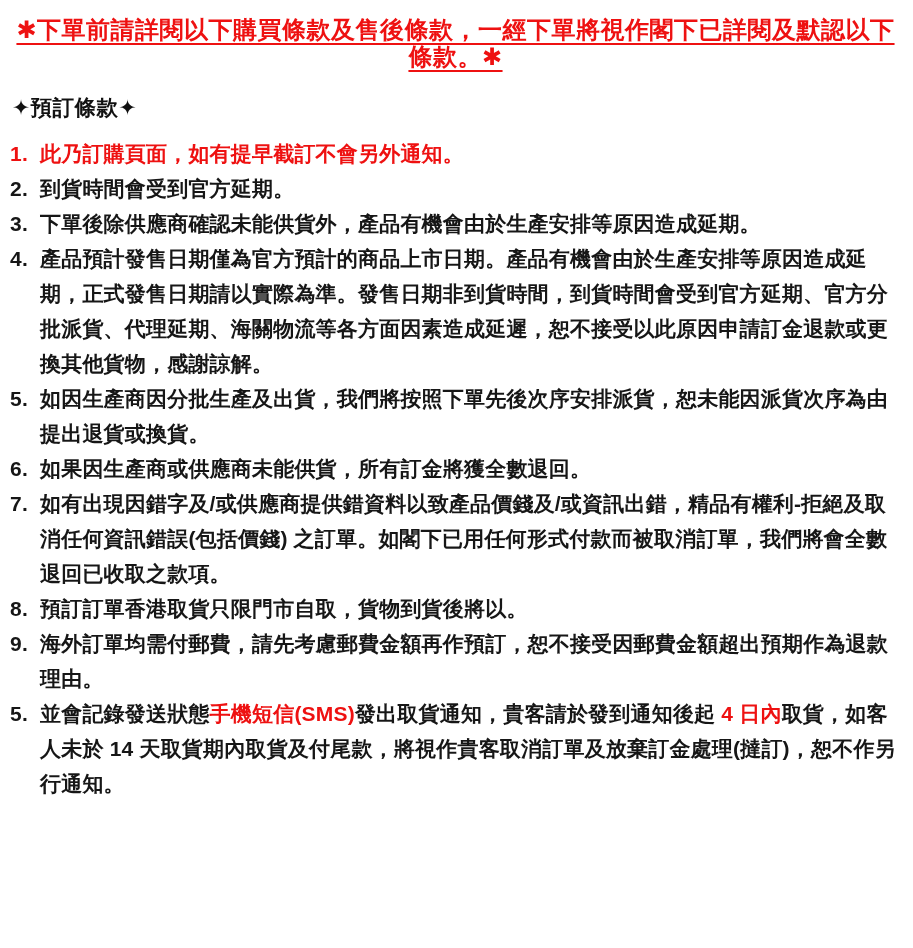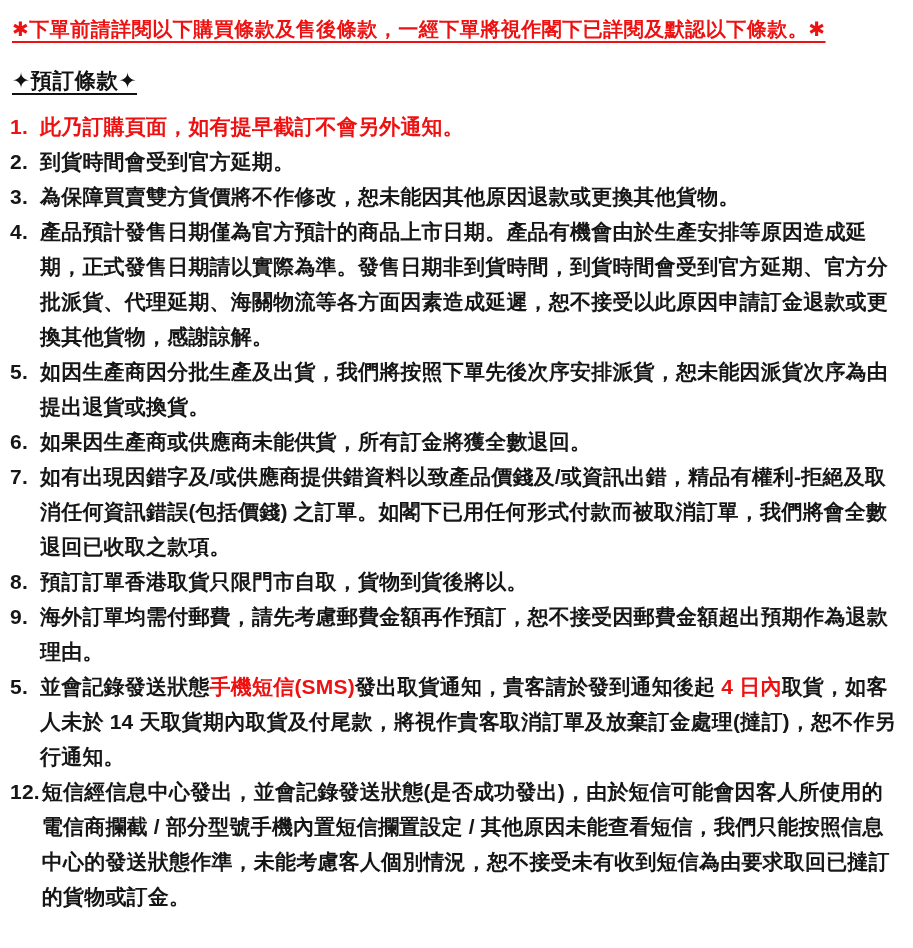--- a/index.html
+++ b/index.html
@@ -16,34 +16,34 @@
     color: #161616;
   }
   .page {
     padding: 8px 14px 0 10px;
     box-sizing: border-box;
   }
   
   .notice {
     margin: 8px 0 4px 2px;
     color: #ee1111;
-    font-size: 20px;
+    font-size: 24px;
     line-height: 27px;
     text-decoration: underline;
     text-decoration-thickness: 2px;
     text-underline-offset: 5px;
     letter-spacing: 0.5px;
+    text-align: center;
   }
   
   .section-title {
     margin: 25px 0 11px 2px;
     color: #111111;
     font-size: 21.5px;
     line-height: 27px;
-    text-decoration: underline;
     text-decoration-thickness: 2px;
     text-underline-offset: 5px;
     letter-spacing: 0.5px;
   }
   
   .terms-list {
     margin-top: 14px;
   }
   .term-item {
     display: flex;
@@ -82,21 +82,21 @@
       <div class="term-item red-item">
         <span class="num">1.</span>
         <div class="term-text"><span class="seg-plain">此乃訂購頁面，如有提早截訂不會另外通知。</span></div>
       </div>
       <div class="term-item">
         <span class="num">2.</span>
         <div class="term-text"><span class="seg-plain">到貨時間會受到官方延期。</span></div>
       </div>
       <div class="term-item">
         <span class="num">3.</span>
-        <div class="term-text"><span class="seg-plain">為保障買賣雙方貨價將不作修改，恕未能因其他原因退款或更換其他貨物。</span></div>
+        <div class="term-text"><span class="seg-plain">下單後除供應商確認未能供貨外，產品有機會由於生產安排等原因造成延期。</span></div>
       </div>
       <div class="term-item">
         <span class="num">4.</span>
         <div class="term-text"><span class="seg-plain">產品預計發售日期僅為官方預計的商品上市日期。產品有機會由於生產安排等原因造成延期，正式發售日期請以實際為準。發售日期非到貨時間，到貨時間會受到官方延期、官方分批派貨、代理延期、海關物流等各方面因素造成延遲，恕不接受以此原因申請訂金退款或更換其他貨物，感謝諒解。</span></div>
       </div>
       <div class="term-item">
         <span class="num">5.</span>
         <div class="term-text"><span class="seg-plain">如因生產商因分批生產及出貨，我們將按照下單先後次序安排派貨，恕未能因派貨次序為由提出退貨或換貨。</span></div>
       </div>
       <div class="term-item">
@@ -112,18 +112,14 @@
         <div class="term-text"><span class="seg-plain">預訂訂單香港取貨只限門市自取，貨物到貨後將以。</span></div>
       </div>
       <div class="term-item">
         <span class="num">9.</span>
         <div class="term-text"><span class="seg-plain">海外訂單均需付郵費，請先考慮郵費金額再作預訂，恕不接受因郵費金額超出預期作為退款理由。</span></div>
       </div>
       <div class="term-item">
         <span class="num">5.</span>
         <div class="term-text"><span class="seg-plain">並會記錄發送狀態</span><span class="seg-red-underline">手機短信(SMS)</span><span class="seg-plain">發出取貨通知，貴客請於發到通知後起 </span><span class="seg-red-underline">4 日內</span><span class="seg-plain">取貨，如客人未於 14 天取貨期內取貨及付尾款，將視作貴客取消訂單及放棄訂金處理(撻訂)，恕不作另行通知。</span></div>
       </div>
-      <div class="term-item">
-        <span class="num">12.</span>
-        <div class="term-text"><span class="seg-plain">短信經信息中心發出，並會記錄發送狀態(是否成功發出)，由於短信可能會因客人所使用的電信商攔截 / 部分型號手機內置短信攔置設定 / 其他原因未能查看短信，我們只能按照信息中心的發送狀態作準，未能考慮客人個別情況，恕不接受未有收到短信為由要求取回已撻訂的貨物或訂金。</span></div>
-      </div>
     </div>
 </div>
 
 </body></html>

